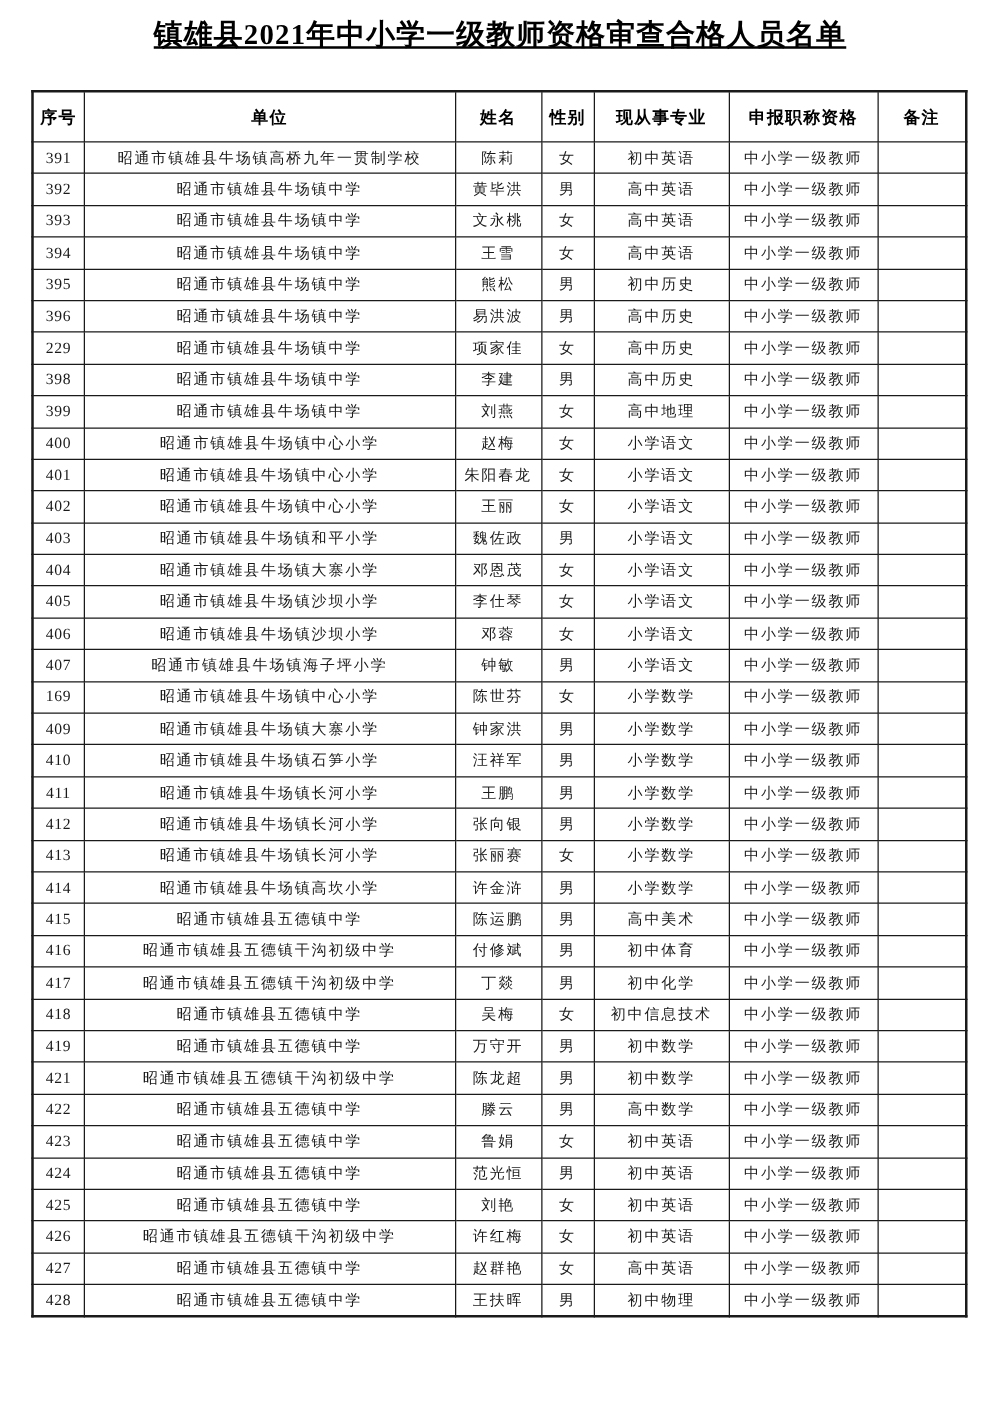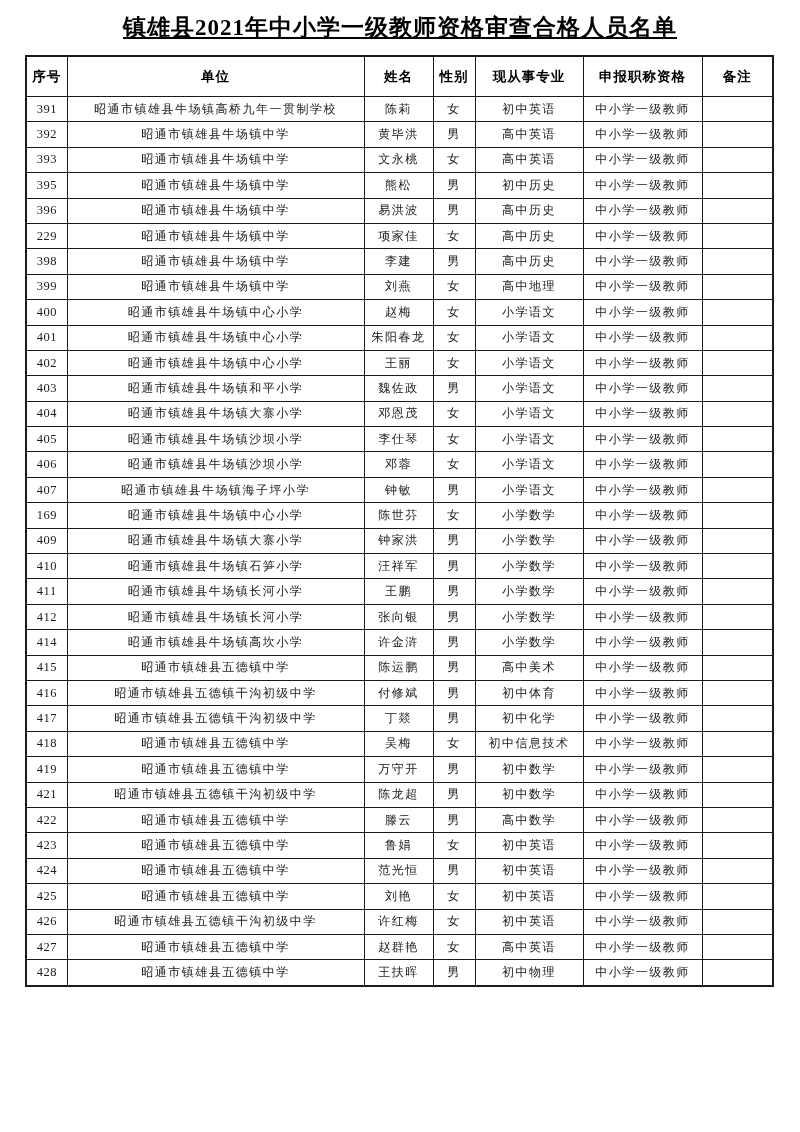--- a/index.html
+++ b/index.html
@@ -26,21 +26,21 @@
     text-align: center;
     font-size: 23px;
     font-weight: bold;
     letter-spacing: 1px;
     color: #000000;
     text-decoration: underline;
   }
   table.roster {
     position: absolute;
     left: 25px;
-    top: 55px;
+    top: 72px;
     width: 747px;
     border-collapse: collapse;
     table-layout: fixed;
     border: 2px solid #1a1a1a;
   }
   table.roster th, table.roster td {
     border: 1.5px solid #1a1a1a;
     text-align: center;
     vertical-align: middle;
     padding: 0 2px;
@@ -115,20 +115,29 @@
         <tr>
           <td class="c-no">393</td>
           <td class="c-unit">昭通市镇雄县牛场镇中学</td>
           <td class="c-name">文永桃</td>
           <td class="c-gender">女</td>
           <td class="c-major">高中英语</td>
           <td class="c-title">中小学一级教师</td>
           <td class="c-note"></td>
         </tr>
         <tr>
+          <td class="c-no">394</td>
+          <td class="c-unit">昭通市镇雄县牛场镇中学</td>
+          <td class="c-name">王雪</td>
+          <td class="c-gender">女</td>
+          <td class="c-major">高中英语</td>
+          <td class="c-title">中小学一级教师</td>
+          <td class="c-note"></td>
+        </tr>
+        <tr>
           <td class="c-no">395</td>
           <td class="c-unit">昭通市镇雄县牛场镇中学</td>
           <td class="c-name">熊松</td>
           <td class="c-gender">男</td>
           <td class="c-major">初中历史</td>
           <td class="c-title">中小学一级教师</td>
           <td class="c-note"></td>
         </tr>
         <tr>
           <td class="c-no">396</td>
@@ -272,20 +281,29 @@
           <td class="c-gender">男</td>
           <td class="c-major">小学数学</td>
           <td class="c-title">中小学一级教师</td>
           <td class="c-note"></td>
         </tr>
         <tr>
           <td class="c-no">412</td>
           <td class="c-unit">昭通市镇雄县牛场镇长河小学</td>
           <td class="c-name">张向银</td>
           <td class="c-gender">男</td>
+          <td class="c-major">小学数学</td>
+          <td class="c-title">中小学一级教师</td>
+          <td class="c-note"></td>
+        </tr>
+        <tr>
+          <td class="c-no">413</td>
+          <td class="c-unit">昭通市镇雄县牛场镇长河小学</td>
+          <td class="c-name">张丽赛</td>
+          <td class="c-gender">女</td>
           <td class="c-major">小学数学</td>
           <td class="c-title">中小学一级教师</td>
           <td class="c-note"></td>
         </tr>
         <tr>
           <td class="c-no">414</td>
           <td class="c-unit">昭通市镇雄县牛场镇高坎小学</td>
           <td class="c-name">许金浒</td>
           <td class="c-gender">男</td>
           <td class="c-major">小学数学</td>

